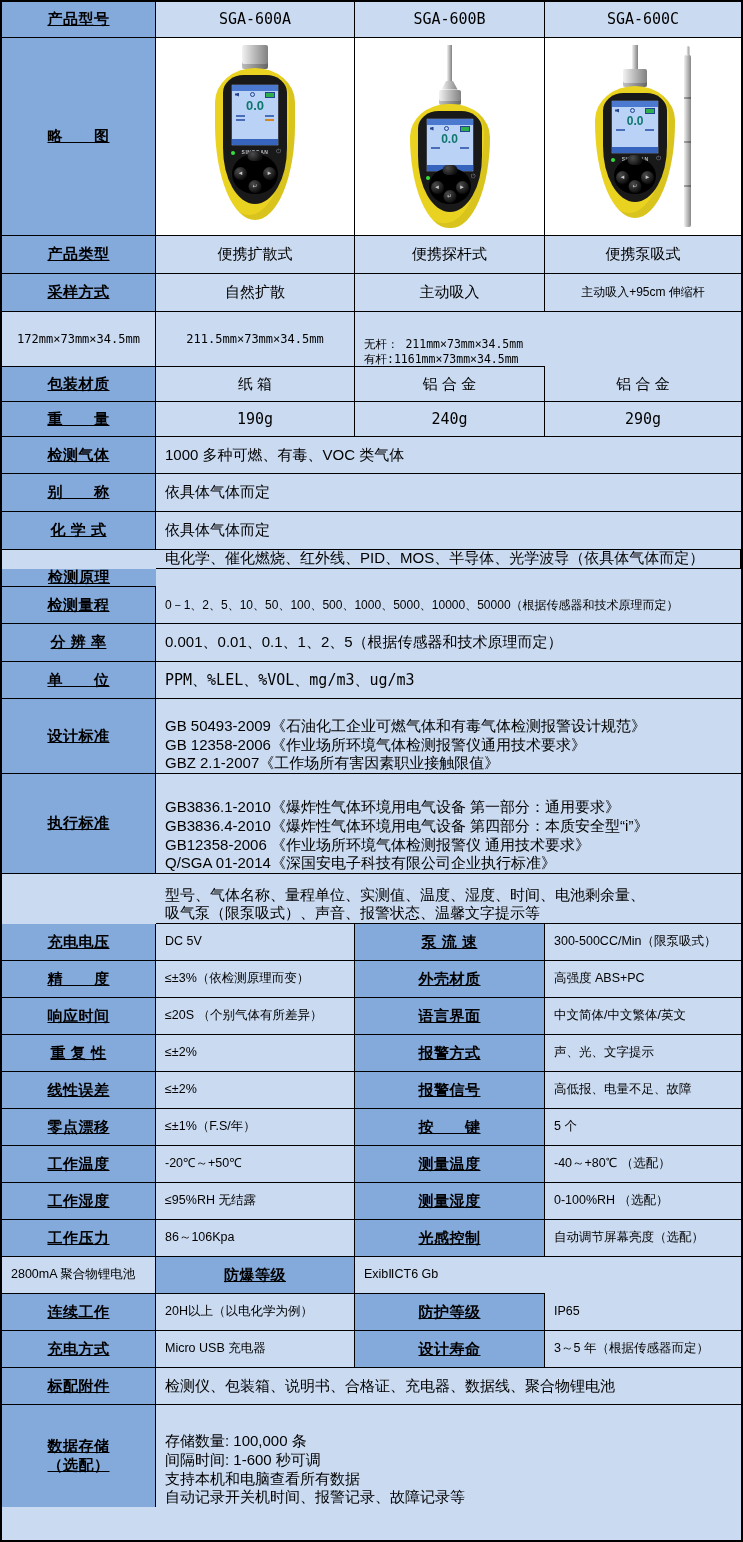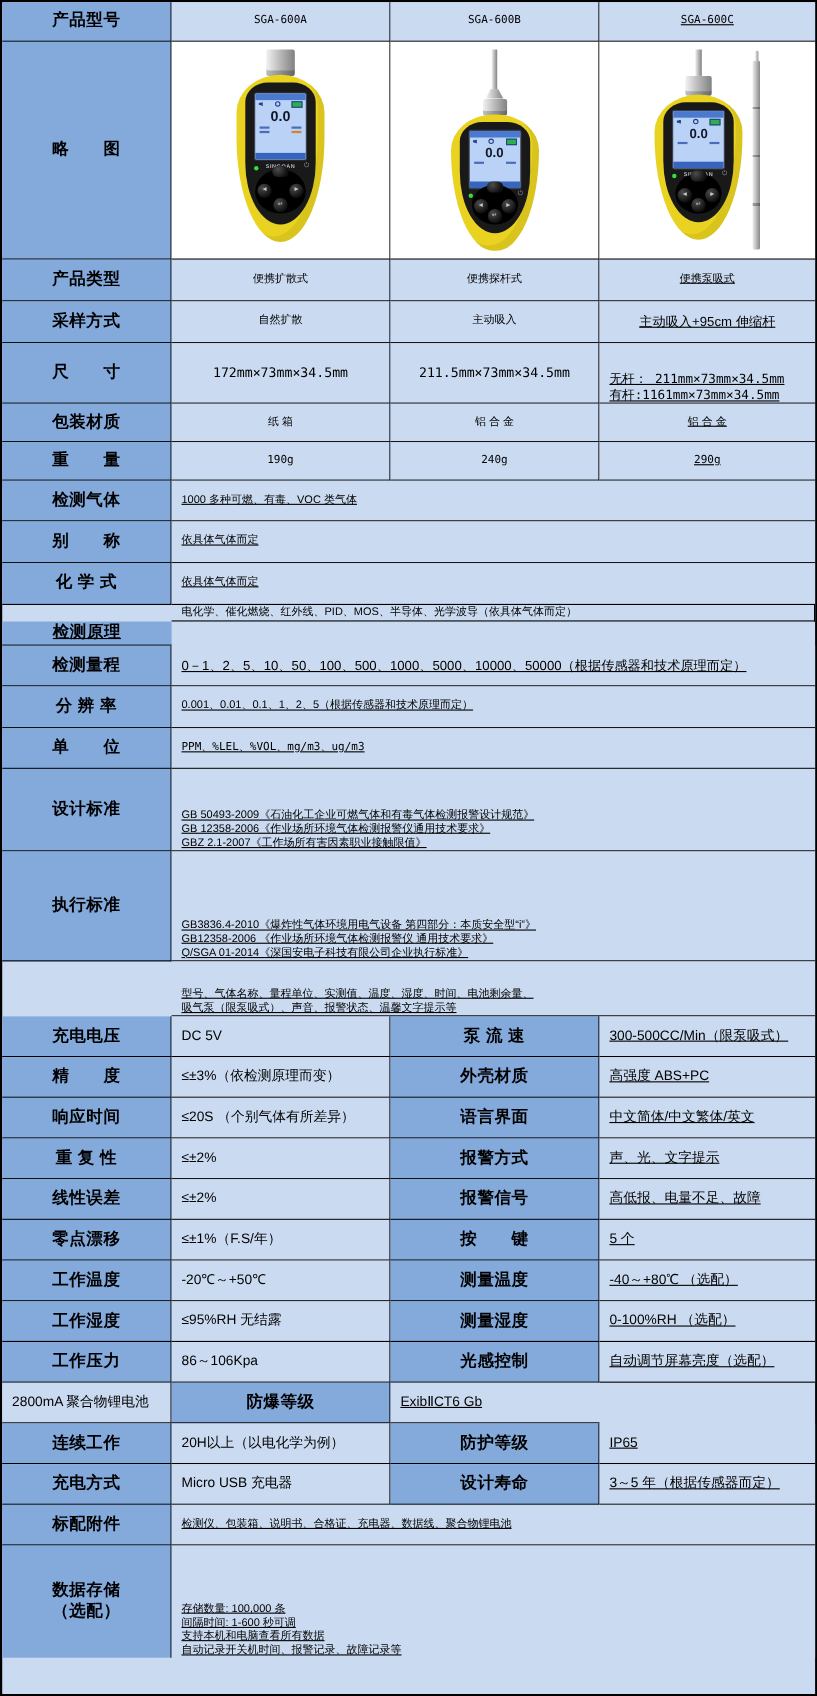--- a/index.html
+++ b/index.html
@@ -1,24 +1,24 @@
 <!DOCTYPE html>
 <html><head>
 <meta charset="utf-8">
 <style>
   html,body { margin:0; padding:0; background:#fff; }
   body { font-family:"Liberation Sans", sans-serif; color:#000; }
   .sheet { width:743px; height:1542px; box-sizing:border-box; border:2px solid #000; background:#cadaf0; }
   .row { display:grid; grid-template-columns:154px 199px 190px 196px; box-sizing:border-box; }
   .cell { box-sizing:border-box; border-right:1px solid #000; border-bottom:1px solid #000;
           display:flex; align-items:center; justify-content:center; overflow:hidden; line-height:1.25; }
-  .cell:last-child { border-right:none;text-decoration:underline; }
+  .cell:last-child { border-right:none; }
   .row:last-child .cell { border-bottom:none; }
-  .lbl { background:#84aadc; font-weight:bold; font-size:15px; letter-spacing:.5px; text-align:center; white-space:pre; }
-  .val { background:#cadaf0; font-size:10px; }
+  .lbl { background:#84aadc; font-weight:bold; font-size:15px; letter-spacing:.5px; text-align:center; white-space:pre;text-decoration:underline; }
+  .val { background:#cadaf0; font-size:15px; }
   .mono { font-family:"DejaVu Sans Mono", monospace; }
   .left { justify-content:flex-start; padding-left:9px; text-align:left; }
   .span3 { grid-column:2/5; }
   .sm { font-size:12px; }
   .xs { font-size:11.5px; }
   .mlines { flex-direction:column; align-items:flex-start; justify-content:flex-end; padding-left:9px; }
   .mlines div { white-space:nowrap; }
   .stacklbl { flex-direction:column; }
   .imgcell { background:#ffffff; position:relative; }
   .v1 { font-size:12.5px; }
@@ -42,21 +42,21 @@
   .panel { position:absolute; left:8px; right:8px; top:7px; bottom:16px; background:#191919;
            border-radius:26px 26px 40px 40px / 22px 22px 70px 70px; }
   .lcd { position:absolute; left:8px; right:8px; top:9px; height:60px; background:#b9d2f6;
          border:1px solid #39404c; border-radius:2px; overflow:hidden; }
   .hB .lcd, .hC .lcd { height:52px; top:7px; }
   .lcd-hdr { height:6px; background:#4a79cf; }
   .lcd-icons { height:8px; display:flex; align-items:center; justify-content:space-between; padding:0 3px; }
   .ic-sp { width:4px; height:4px; background:#23438f; clip-path:polygon(0 25%,40% 25%,100% 0,100% 100%,40% 75%,0 75%); }
   .ic-fan { width:5px; height:5px; border-radius:50%; border:1px solid #23438f; box-sizing:border-box; }
   .ic-bat { width:8px; height:4px; background:#2fae4e; border:1px solid #23438f; }
-  .lcd-val { text-align:center; font-weight:bold; font-size:13px; line-height:14px; color:#0f172a; }
+  .lcd-val { text-align:center; font-weight:bold; font-size:13px; line-height:14px; color:#0f766e; }
   .hB .lcd-val, .hC .lcd-val { font-size:12px; line-height:12px; }
   .lcd-line { display:flex; justify-content:space-between; padding:0 4px; margin-top:2px; }
   .lcd-line i { width:9px; height:2px; background:#4a6db9; }
   .lcd-line i.or { background:#d1862a; }
   .lcd-ft { position:absolute; bottom:0; left:0; right:0; height:6px; background:#3764bd; }
   .logorow { position:absolute; left:6px; right:6px; top:74px; height:8px; }
   .hB .logorow, .hC .logorow { top:63px; }
   .led { position:absolute; left:2px; top:2px; width:4px; height:4px; border-radius:50%; background:#35e03c; }
   .logo { position:absolute; left:0; right:0; text-align:center; color:#b9bec4; font-size:5px; font-weight:bold; letter-spacing:.5px; }
   .pwr { position:absolute; right:0; top:-1px; color:#8d9298; font-size:6px; }
@@ -219,21 +219,20 @@
   </div>
 
   <div class="row" style="height:38px">
     <div class="cell lbl">采样方式</div>
     <div class="cell val">自然扩散</div>
     <div class="cell val">主动吸入</div>
     <div class="cell val sm">主动吸入+95cm 伸缩杆</div>
   </div>
 
   <div class="row" style="height:55px">
-    <div class="cell lbl">尺　　寸</div>
     <div class="cell val sm mono">172mm×73mm×34.5mm</div>
     <div class="cell val sm mono">211.5mm×73mm×34.5mm</div>
     <div class="cell val mlines xs mono">
       <div>无杆： 211mm×73mm×34.5mm</div>
       <div>有杆:1161mm×73mm×34.5mm</div>
     </div>
   </div>
 
   <div class="row" style="height:35px">
     <div class="cell lbl">包装材质</div>
@@ -283,20 +282,21 @@
     <div class="cell val span3 mlines">
       <div>GB 50493-2009《石油化工企业可燃气体和有毒气体检测报警设计规范》</div>
       <div>GB 12358-2006《作业场所环境气体检测报警仪通用技术要求》</div>
       <div>GBZ 2.1-2007《工作场所有害因素职业接触限值》</div>
     </div>
   </div>
 
   <div class="row" style="height:100px">
     <div class="cell lbl">执行标准</div>
     <div class="cell val span3 mlines">
+      <div>GB3836.1-2010《爆炸性气体环境用电气设备  第一部分：通用要求》</div>
       <div>GB3836.4-2010《爆炸性气体环境用电气设备  第四部分：本质安全型“i”》</div>
       <div>GB12358-2006 《作业场所环境气体检测报警仪  通用技术要求》</div>
       <div>Q/SGA 01-2014《深国安电子科技有限公司企业执行标准》</div>
     </div>
   </div>
 
   <div class="row" style="height:50px">
     <div class="cell val span3 mlines">
       <div>型号、气体名称、量程单位、实测值、温度、湿度、时间、电池剩余量、</div>
       <div>吸气泵（限泵吸式）、声音、报警状态、温馨文字提示等</div>

